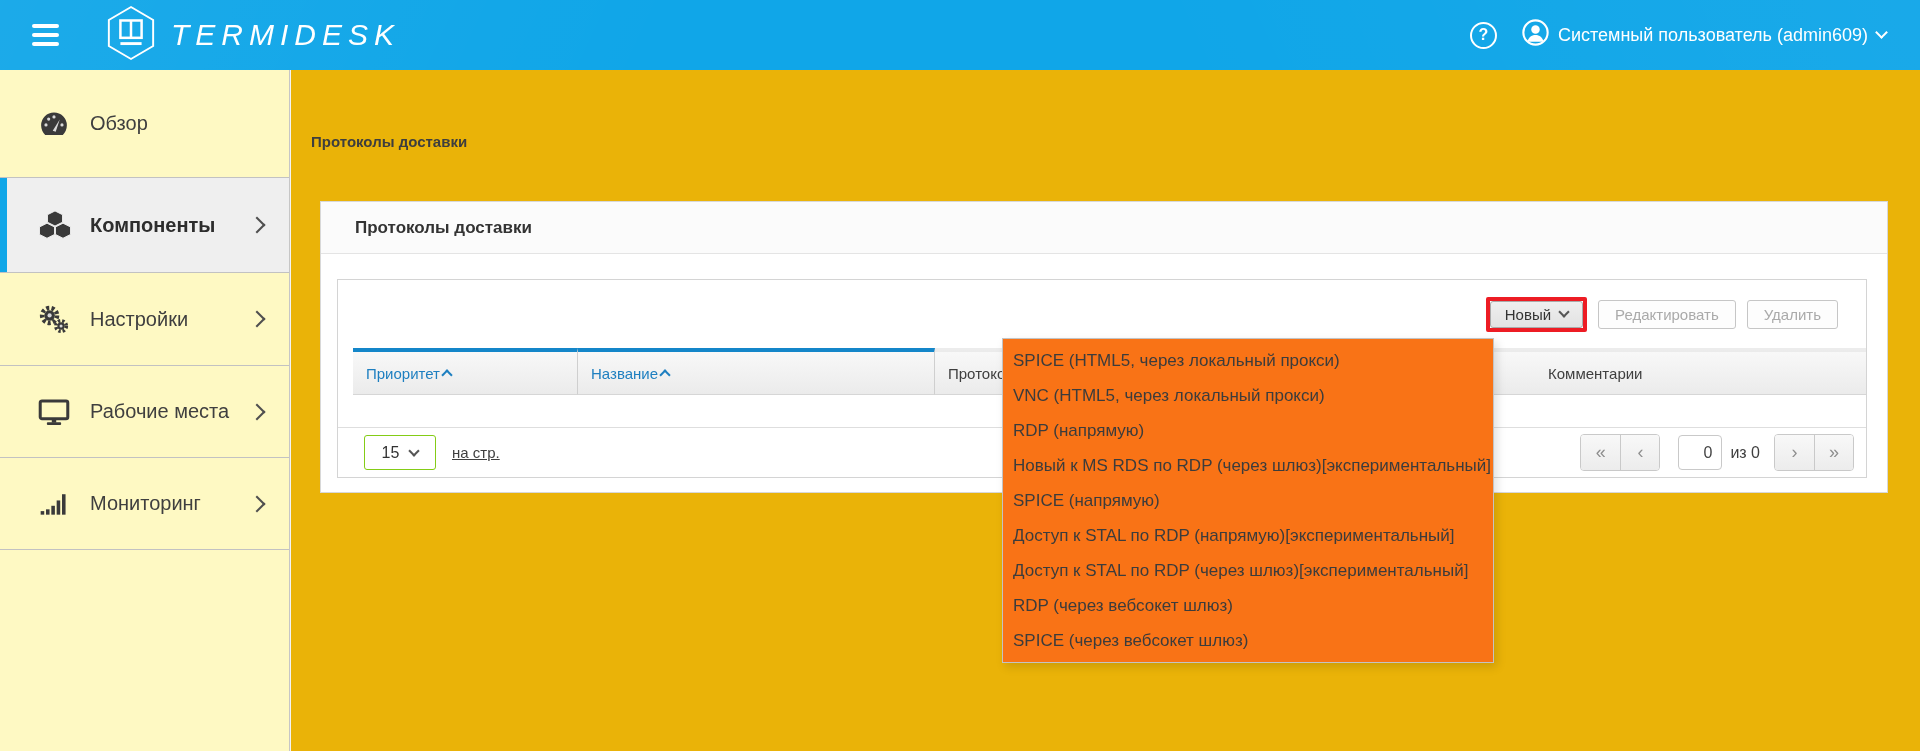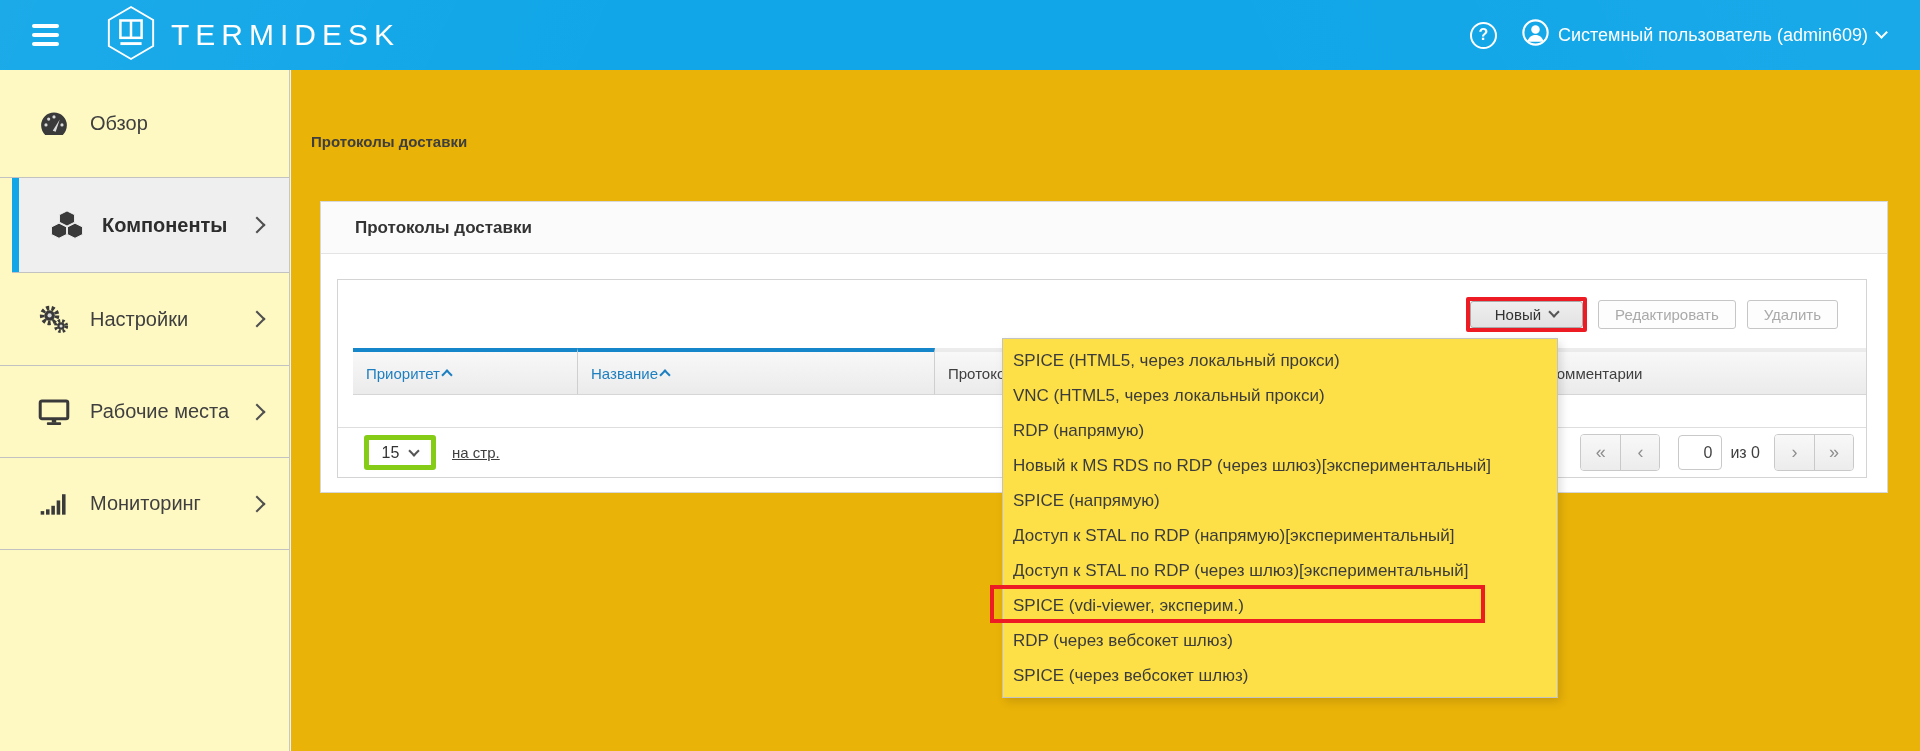--- a/index.html
+++ b/index.html
@@ -10,40 +10,40 @@
   
   .top-header { position:absolute; left:0; top:0; width:1920px; height:70px;
     background:#10a6e8;
     background-image:linear-gradient(115deg, rgba(255,255,255,0.05) 0%, rgba(255,255,255,0) 35%),
                      linear-gradient(245deg, rgba(255,255,255,0.04) 0%, rgba(255,255,255,0) 40%);
     z-index:60; }
   .header-left { position:absolute; left:32px; top:0; height:70px; display:flex; align-items:center; }
   .hamburger { width:27px; height:22px; display:flex; flex-direction:column; justify-content:space-between; cursor:pointer; }
   .hamburger span { display:block; height:4px; background:#fff; border-radius:2px; }
   .brand { display:flex; align-items:center; margin-left:46px; }
-  .wordmark { color:#fff; font-size:30px; letter-spacing:6px; font-weight:400; margin-left:14px; }
+  .wordmark { color:#fff; font-size:30px; letter-spacing:6px; font-weight:400; margin-left:14px;font-style:italic; }
   .header-right { position:absolute; right:34px; top:0; height:70px; display:flex; align-items:center; gap:25px; }
   .help-icon { width:27px; height:27px; border-radius:50%; border:2.5px solid #fff; color:#fff;
     display:flex; align-items:center; justify-content:center; font-size:16px; font-weight:bold; cursor:pointer; }
   .user-menu { display:flex; align-items:center; gap:9px; color:#fff; font-size:18px; cursor:pointer; }
   .chev { display:inline-block; }
   .chev-down-w { width:9px; height:9px; border-right:2px solid #fff; border-bottom:2px solid #fff;
     transform:rotate(45deg); margin-top:-5px; }
 
   
   .sidebar { position:absolute; left:0; top:70px; width:290px; bottom:0; background:#fef9c3;
     border-right:1px solid #c6c6c6; }
   .side-item { position:relative; display:flex; align-items:center; padding-left:38px;
     border-bottom:1px solid #c2c2c2; color:#3f3f3f; font-size:20px; cursor:pointer; }
   .side-item:nth-child(1){ height:108px; }
   .side-item:nth-child(2){ height:95px; }
   .side-item:nth-child(3){ height:93px; }
   .side-item:nth-child(4){ height:92px; }
   .side-item:nth-child(5){ height:92px; }
-  .side-item.active { background:#efefef; font-weight:bold; color:#2d2d2d;margin-left:12px; }
+  .side-item.active { background:#efefef; font-weight:bold; color:#2d2d2d; }
   .side-item.active::before { content:""; position:absolute; left:0; top:0; bottom:0; width:7px; background:#10a6e8; }
   .side-icon { width:34px; height:30px; margin-right:18px; flex:0 0 auto; }
   .side-label { flex:1; }
   .chev-right { width:12px; height:12px; border-right:2.5px solid #4f4f4f; border-top:2.5px solid #4f4f4f;
     transform:rotate(45deg); margin-right:26px; }
 
   
   .main { position:absolute; left:291px; top:70px; right:0; bottom:0; background:#eab308; }
   .breadcrumb { position:absolute; left:20px; top:63px; font-size:15px; font-weight:bold; color:#3e3e3e; }
 
@@ -55,54 +55,54 @@
   .table-container { position:absolute; left:16px; top:77px; width:1530px; height:199px;
     border:1px solid #d4d4d4; background:#fff; }
 
   .toolbar { position:absolute; top:0; left:0; right:0; height:68px;
     display:flex; justify-content:flex-end; align-items:center; padding-right:28px; gap:11px; }
   .btn { font-size:15px; border:1px solid #c6c6c6; border-radius:3px; padding:5px 16px;
     background:#fff; color:#333; cursor:pointer; white-space:nowrap; }
   .btn.disabled { color:#aaaaaa; background:#fdfdfd; cursor:default; }
   .red-outline { border:4px solid #ed1c24; border-radius:2px; }
   .btn-new { background:linear-gradient(#efefef,#e2e2e2); border-color:#aaa;
-    display:flex; align-items:center; gap:9px; padding:4px 24px; }
+    display:flex; align-items:center; gap:9px; padding:4px 14px; }
   .chev-down-g { width:8px; height:8px; border-right:2px solid #555; border-bottom:2px solid #555;
     transform:rotate(45deg); margin-top:-4px; }
 
   .thead { position:absolute; top:68px; left:15px; right:0; height:47px; display:flex; }
   .th { border-top:4px solid transparent; border-bottom:1px solid #d6d6d6;
     background:linear-gradient(#f8f8f8,#ebebeb); display:flex; align-items:center;
     padding-left:13px; font-size:15px; color:#3f3f3f; gap:3px; cursor:pointer; }
   .th.sorted { color:#1e7fc0; border-top-color:#1486c9; border-right:1px solid #cfcfcf; }
   .th.c1 { width:225px; } .th.c2 { width:357px; } .th.c3 { width:600px; } .th.c4 { flex:1; }
   .caret-up { width:8px; height:8px; border-left:2px solid #1e7fc0; border-top:2px solid #1e7fc0;
     transform:rotate(45deg); margin-top:4px; }
 
   .empty-row { position:absolute; top:115px; left:0; right:0; height:33px; background:#fff;
     border-bottom:1px solid #dedede; }
 
   .tfoot { position:absolute; top:148px; left:0; right:0; bottom:0;
     display:flex; align-items:center; justify-content:space-between; padding:0 12px 0 26px; }
   .foot-left { display:flex; align-items:center; }
-  .pagesize { width:72px; height:35px; border:5px solid #84cc16; border-radius:3px; background:#fff;
+  .pagesize { width:72px; height:35px; border:1px solid #84cc16; border-radius:3px; background:#fff;
     display:flex; align-items:center; justify-content:center; gap:11px; font-size:16px; color:#333; cursor:pointer; }
   .perpage { margin-left:16px; font-size:15px; color:#3f3f3f;text-decoration:underline; }
   .pager { display:flex; align-items:center; }
   .pager-group { display:flex; border:1px solid #c9c9c9; border-radius:4px; overflow:hidden; }
   .pager-btn { width:39px; height:35px; background:linear-gradient(#f8f8f8,#ececec);
     display:flex; align-items:center; justify-content:center; font-size:18px; color:#8e8e8e; cursor:pointer; }
   .pager-btn + .pager-btn { border-left:1px solid #c9c9c9; }
   .page-input { width:44px; height:35px; border:1px solid #c9c9c9; border-radius:4px; text-align:right;
     padding-right:9px; font-size:16px; color:#444; margin:0 8px 0 18px; outline:none;
     font-family:inherit; background:#fff; }
   .of-label { font-size:16px; color:#3f3f3f; margin-right:14px; }
 
   
-  .dropdown { position:absolute; left:1002px; top:338px; width:556px; background:#fde047;
+  .dropdown { position:absolute; left:1002px; top:338px; width:492px; background:#f97316;
     border:1px solid #c3c3c3; box-shadow:3px 4px 9px rgba(0,0,0,0.13); padding:4px 0; z-index:70; }
   .dd-item { height:35px; display:flex; align-items:center; padding-left:10px;
     font-size:17px; color:#3c3c3c; position:relative; cursor:pointer; white-space:nowrap; }
   .annotation-box { position:absolute; left:-13px; top:-3px; width:495px; height:38px;
     border:4px solid #ed1c24; pointer-events:none; }
 </style>
 </head>
 <body>
 
 <div class="top-header">
@@ -270,19 +270,15 @@
 </div>
 
 <div class="dropdown">
   <div class="dd-item">SPICE (HTML5, через локальный прокси)</div>
   <div class="dd-item">VNC (HTML5, через локальный прокси)</div>
   <div class="dd-item">RDP (напрямую)</div>
   <div class="dd-item">Новый к MS RDS по RDP (через шлюз)[экспериментальный]</div>
   <div class="dd-item">SPICE (напрямую)</div>
   <div class="dd-item">Доступ к STAL по RDP (напрямую)[экспериментальный]</div>
   <div class="dd-item">Доступ к STAL по RDP (через шлюз)[экспериментальный]</div>
-  <div class="dd-item">
-    <span>SPICE (vdi-viewer, эксперим.)</span>
-    <span class="annotation-box"></span>
-  </div>
   <div class="dd-item">RDP (через вебсокет шлюз)</div>
   <div class="dd-item">SPICE (через вебсокет шлюз)</div>
 </div>
 
 </body></html>

